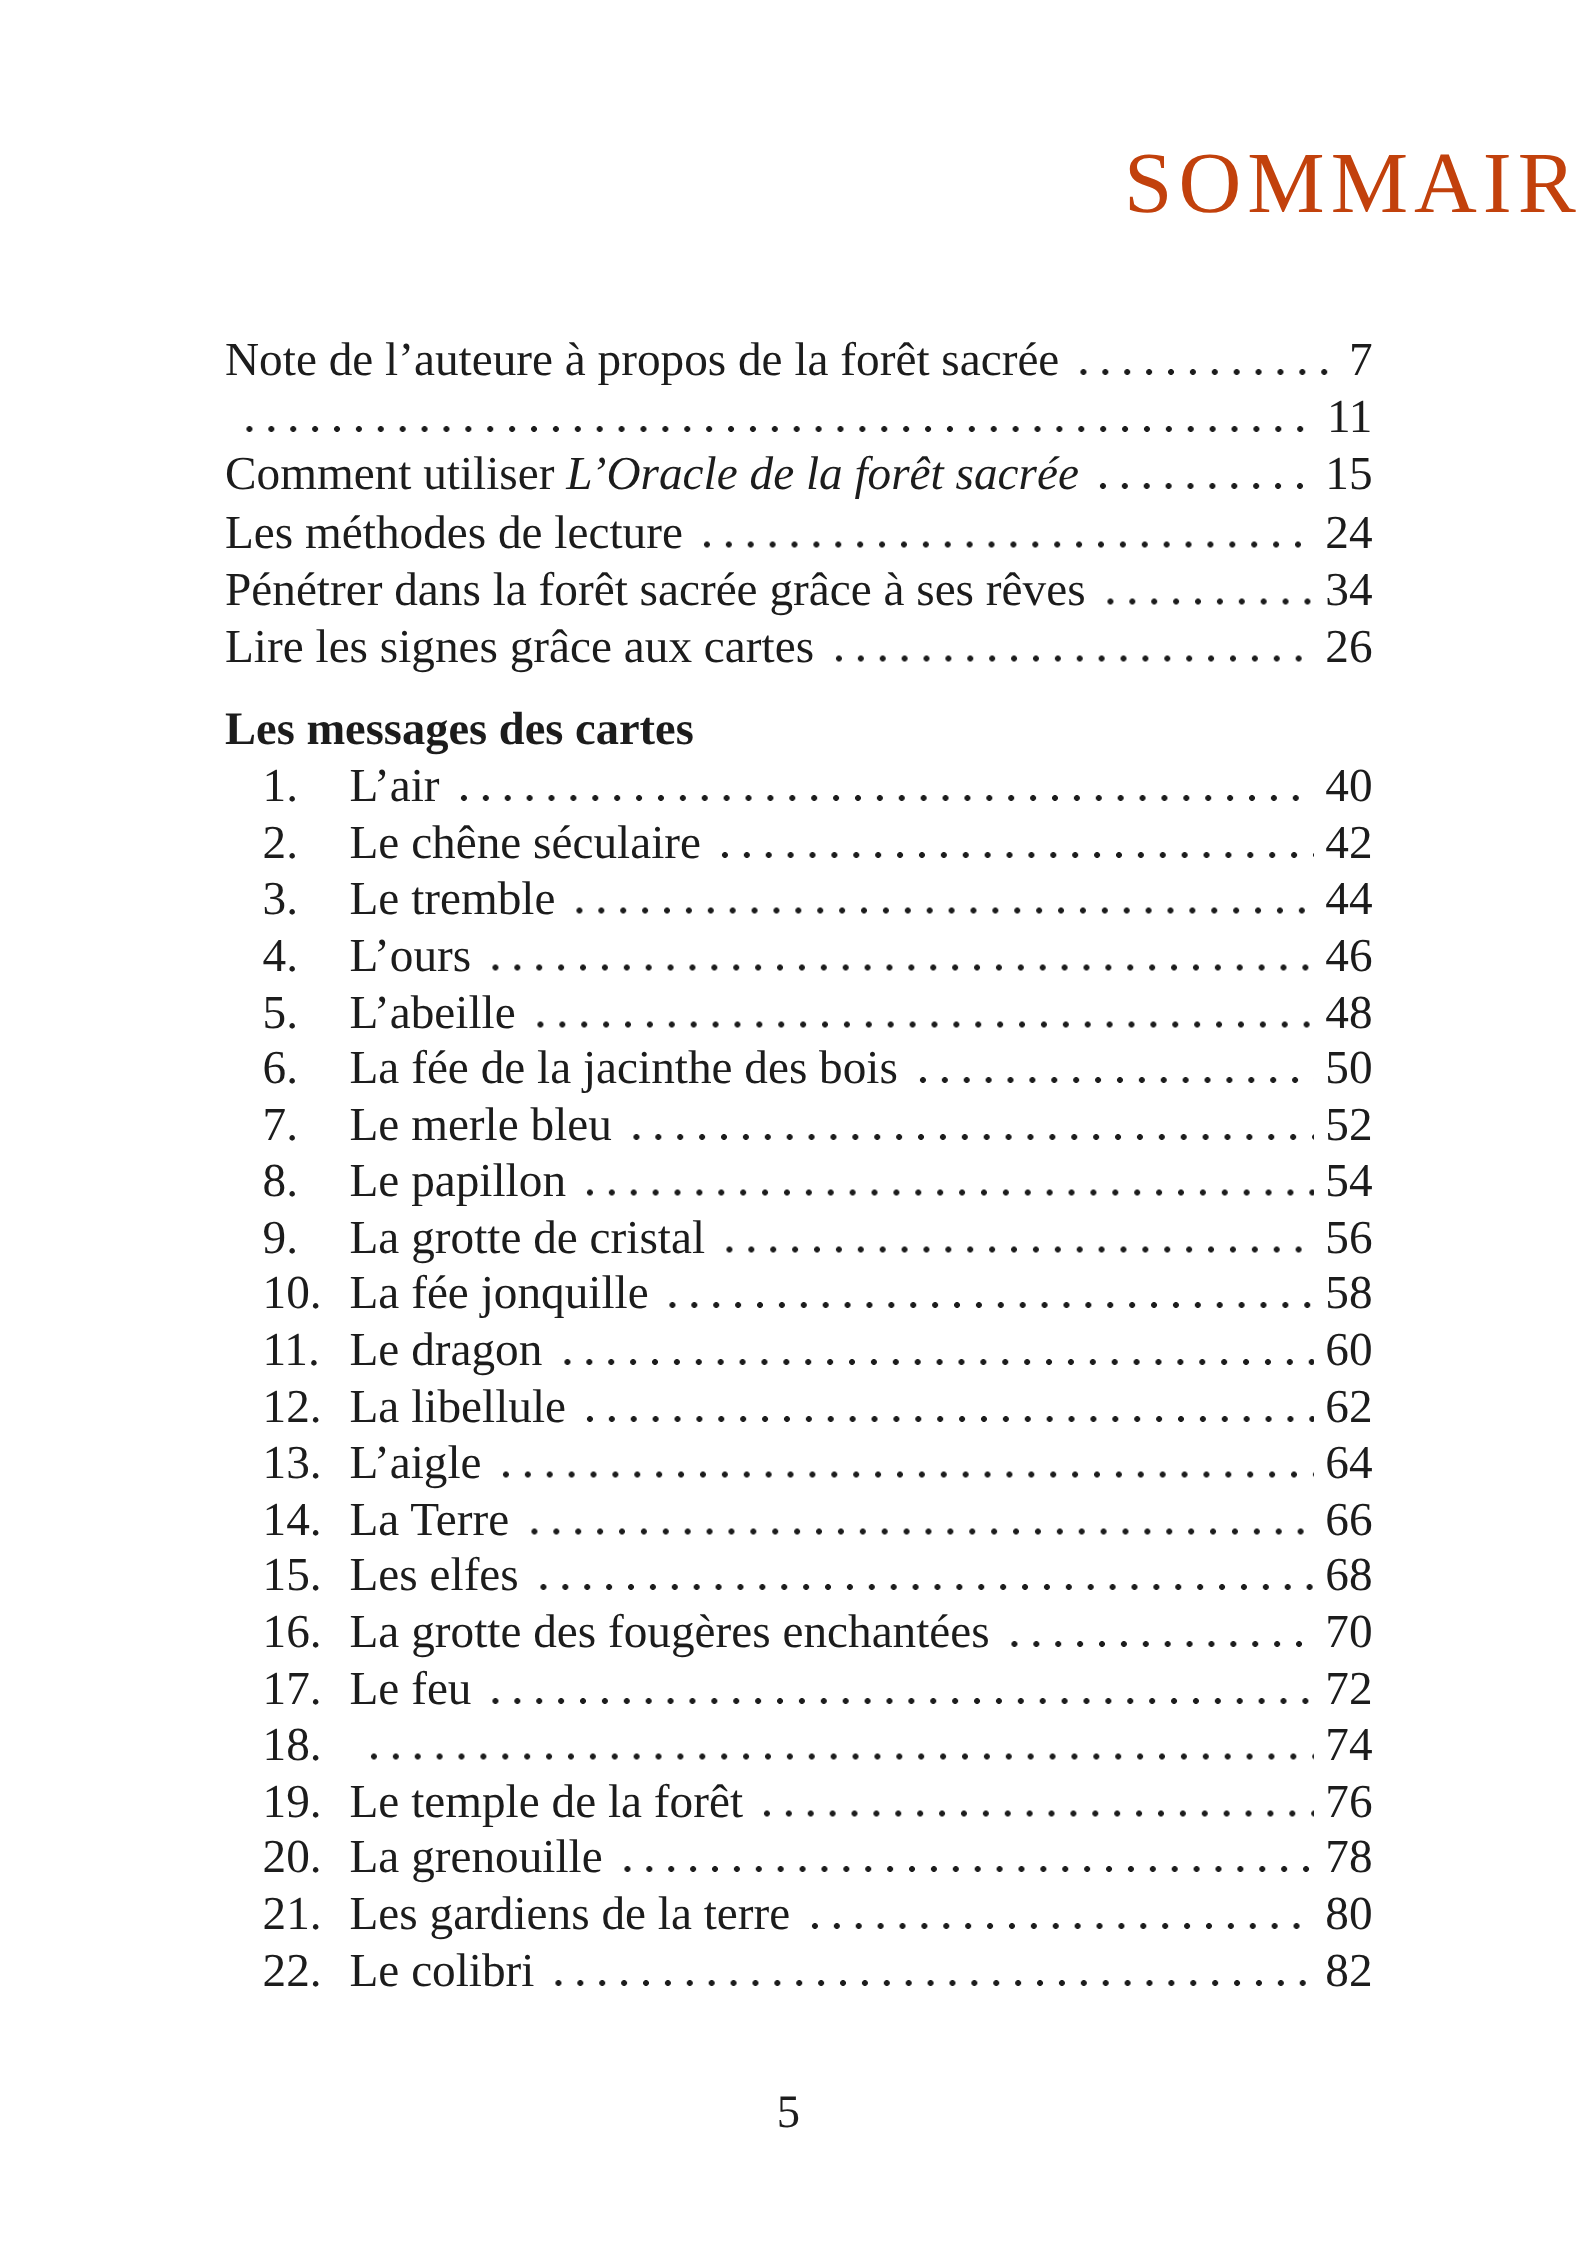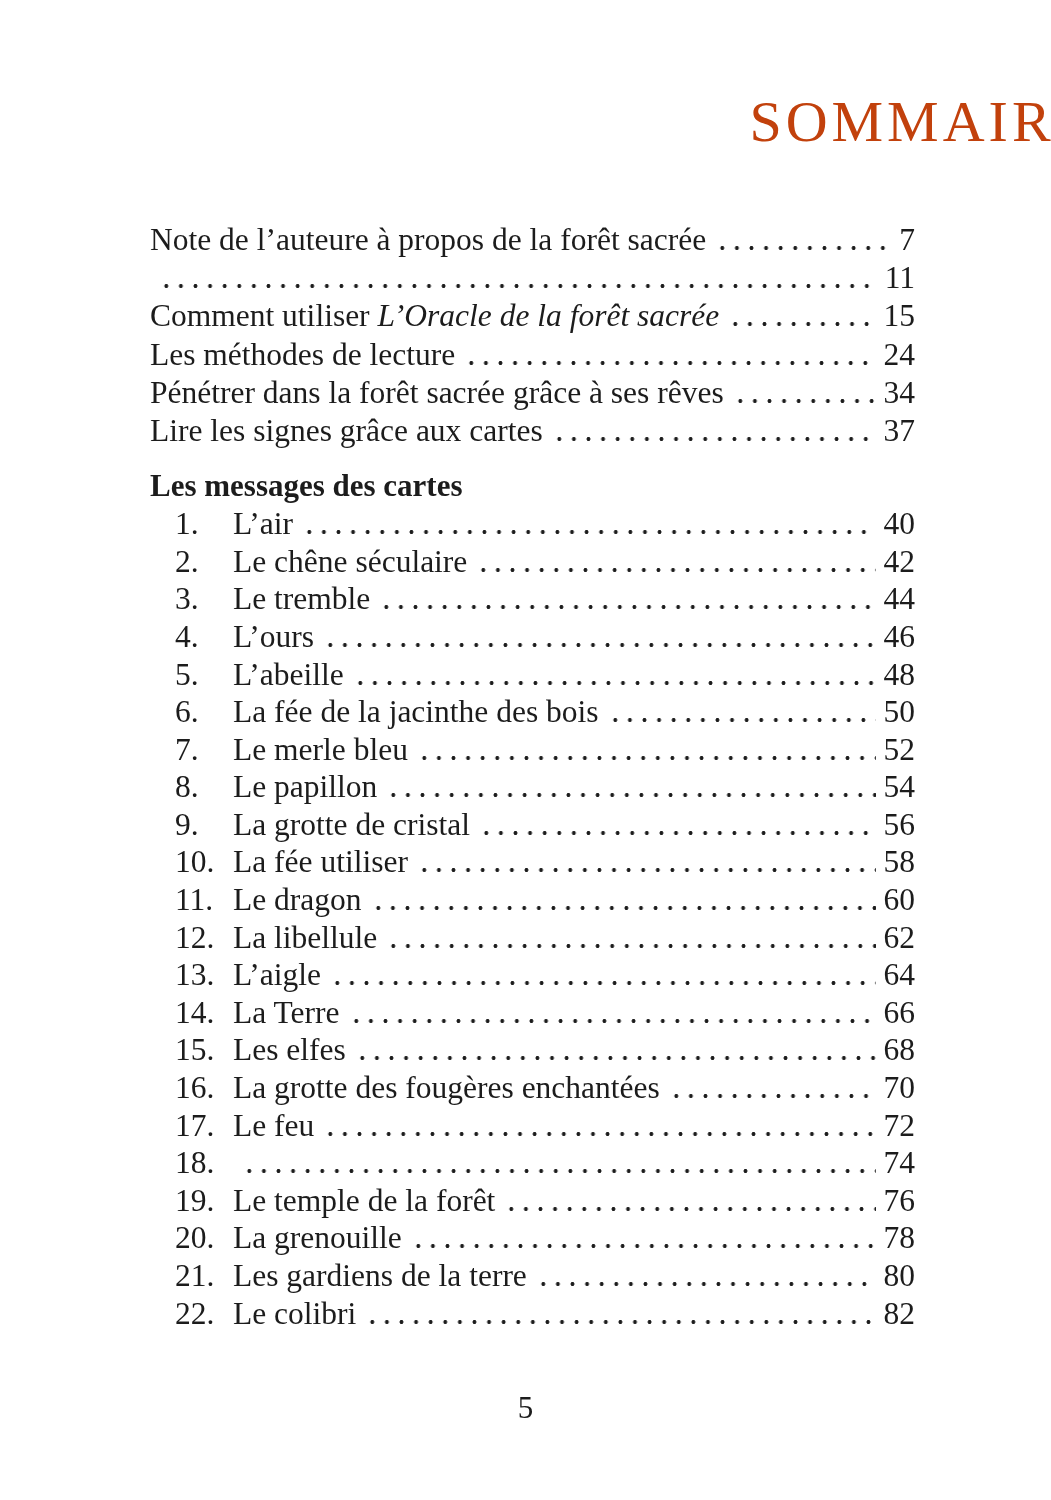--- a/index.html
+++ b/index.html
@@ -120,21 +120,21 @@
         <div class="row">
 
     <span class="label"><span class="t">Pénétrer dans la forêt sacrée grâce à ses rêves</span></span>
     <span class="dots"></span>
     <span class="pg">34</span>
   </div>
         <div class="row">
 
     <span class="label"><span class="t">Lire les signes grâce aux cartes</span></span>
     <span class="dots"></span>
-    <span class="pg">37</span>
+    <span class="pg">26</span>
   </div>
       </div>
     <div class="section-header">Les messages des cartes</div>
     <div id="card-rows">
         <div class="row card">
     <span class="num">1.</span>
     <span class="label"><span class="t">L’air</span></span>
     <span class="dots"></span>
     <span class="pg">40</span>
   </div>
@@ -181,21 +181,21 @@
     <span class="pg">54</span>
   </div>
         <div class="row card">
     <span class="num">9.</span>
     <span class="label"><span class="t">La grotte de cristal</span></span>
     <span class="dots"></span>
     <span class="pg">56</span>
   </div>
         <div class="row card">
     <span class="num">10.</span>
-    <span class="label"><span class="t">La fée utiliser</span></span>
+    <span class="label"><span class="t">La fée jonquille</span></span>
     <span class="dots"></span>
     <span class="pg">58</span>
   </div>
         <div class="row card">
     <span class="num">11.</span>
     <span class="label"><span class="t">Le dragon</span></span>
     <span class="dots"></span>
     <span class="pg">60</span>
   </div>
         <div class="row card">

